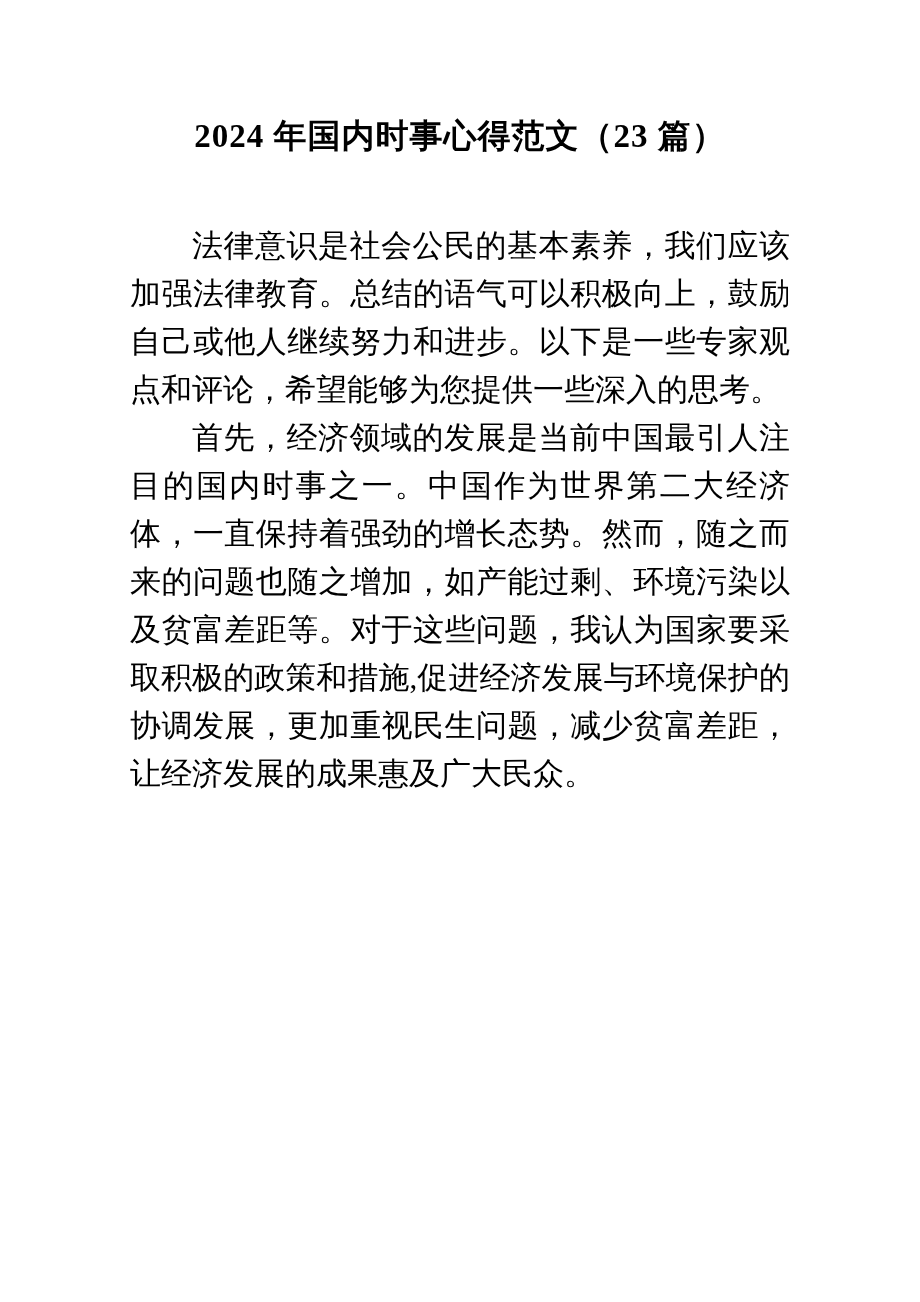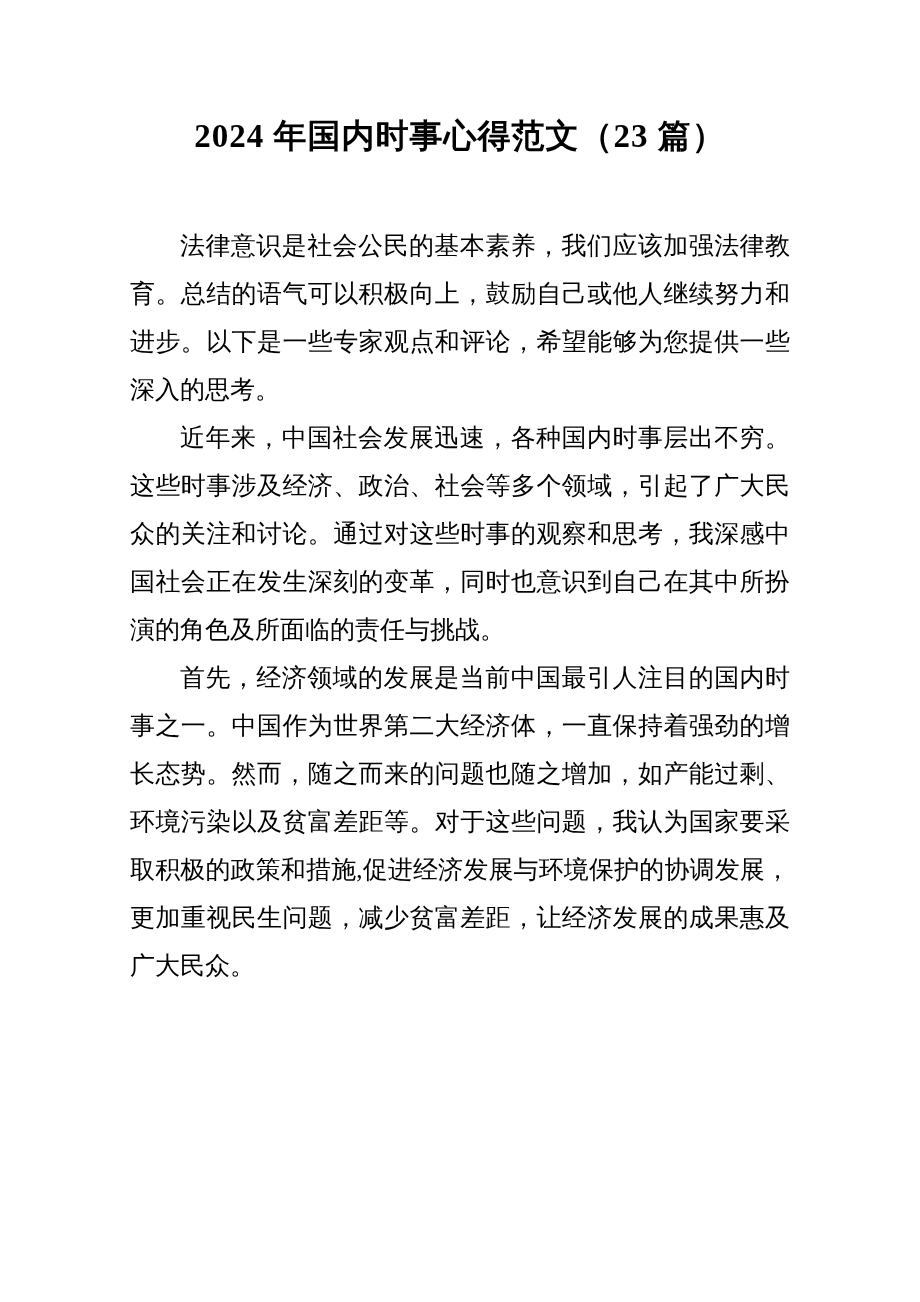--- a/index.html
+++ b/index.html
@@ -22,33 +22,32 @@
   .doc-title {
     font-size: 33px;
     font-weight: bold;
     text-align: center;
     margin: 0 0 60px 0;
     line-height: 1.5;
     letter-spacing: 1px;
     white-space: nowrap;
   }
   .doc-body p.para {
-    font-size: 25px;
+    font-size: 31px;
     line-height: 48px;
     text-align: justify;
     margin: 0;
     word-break: break-all;
   }
   .doc-body p.para.indent {
     text-indent: 2em;
   }
 </style>
 </head>
 <body>
 
 <div class="page">
   <h1 class="doc-title">2024 年国内时事心得范文（23 篇）</h1>
   <div class="doc-body">
       <p class="para indent">法律意识是社会公民的基本素养，我们应该加强法律教育。总结的语气可以积极向上，鼓励自己或他人继续努力和进步。以下是一些专家观点和评论，希望能够为您提供一些深入的思考。</p>
-      <p class="para indent">近年来，中国社会发展迅速，各种国内时事层出不穷。这些时事涉及经济、政治、社会等多个领域，引起了广大民众的关注和讨论。通过对这些时事的观察和思考，我深感中国社会正在发生深刻的变革，同时也意识到自己在其中所扮演的角色及所面临的责任与挑战。</p>
       <p class="para indent">首先，经济领域的发展是当前中国最引人注目的国内时事之一。中国作为世界第二大经济体，一直保持着强劲的增长态势。然而，随之而来的问题也随之增加，如产能过剩、环境污染以及贫富差距等。对于这些问题，我认为国家要采取积极的政策和措施,促进经济发展与环境保护的协调发展，更加重视民生问题，减少贫富差距，让经济发展的成果惠及广大民众。</p>
     </div>
 </div>
 
 </body></html>

